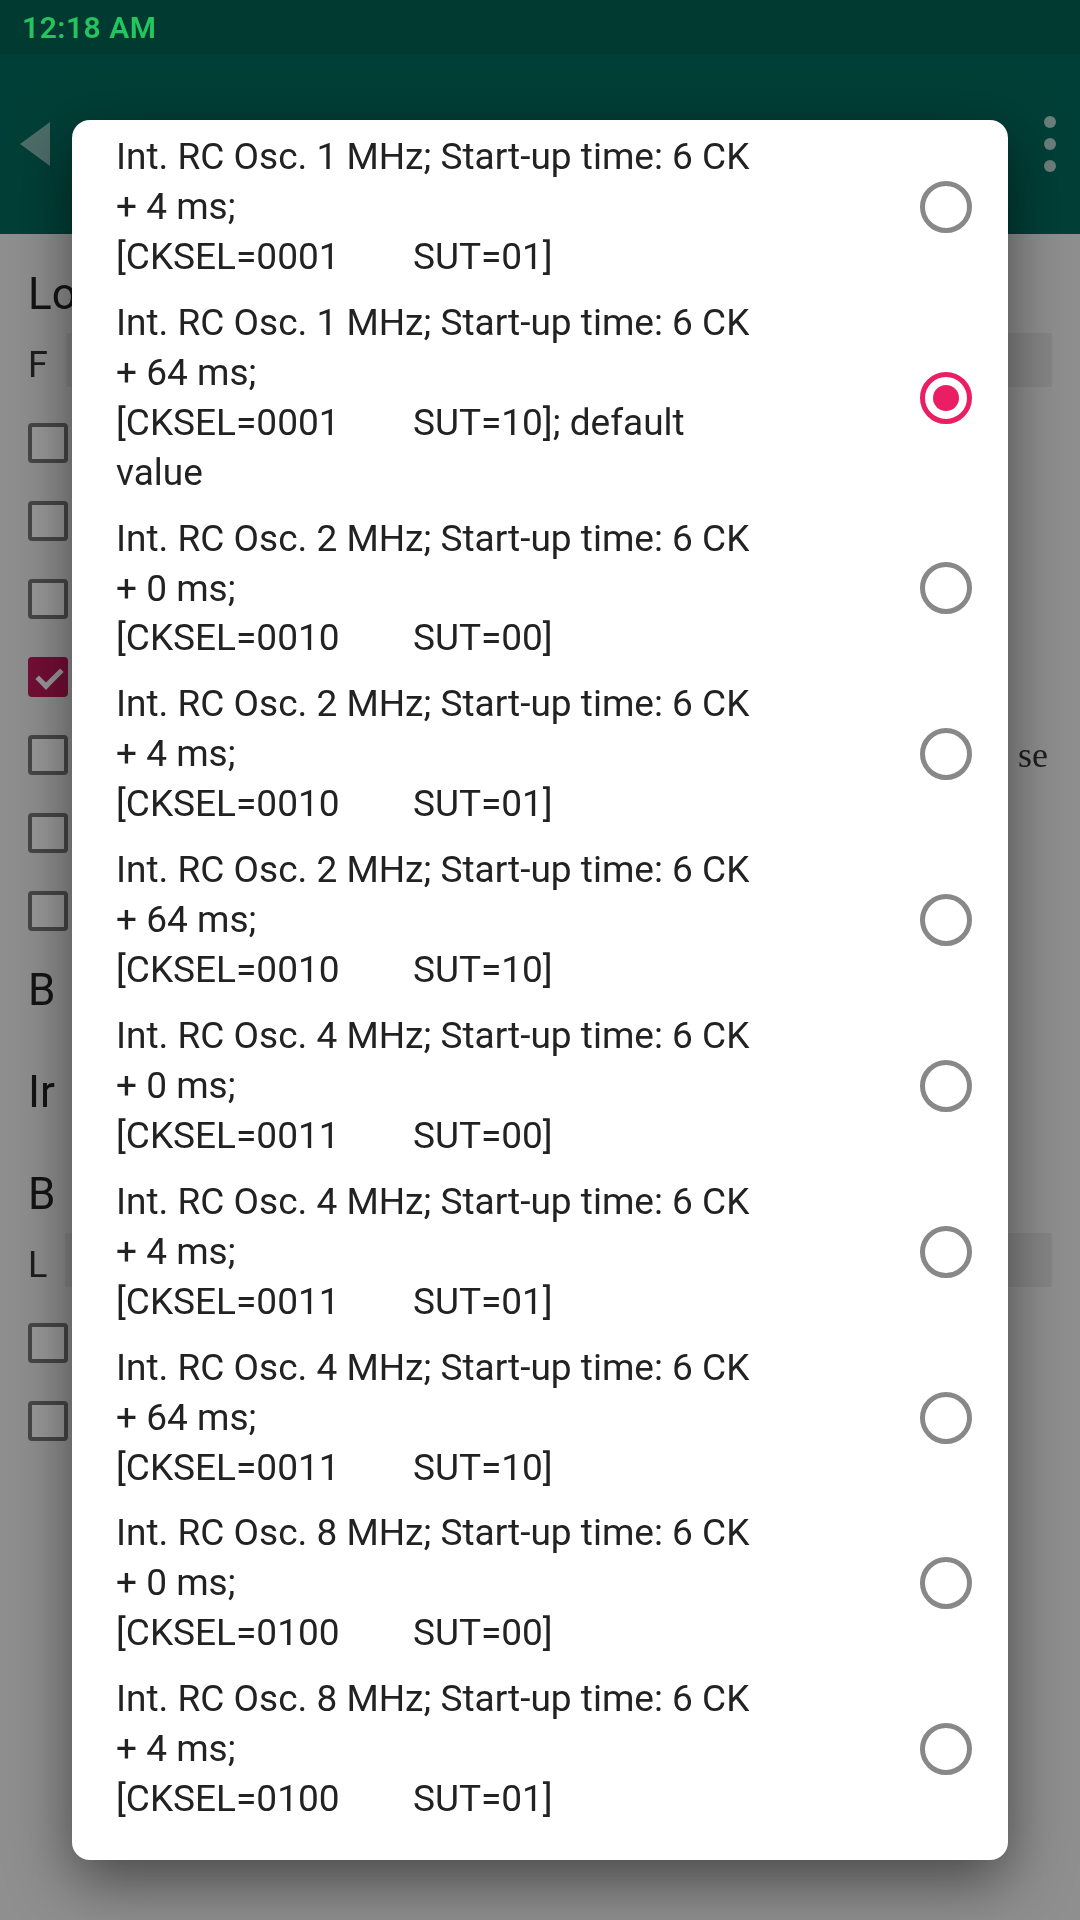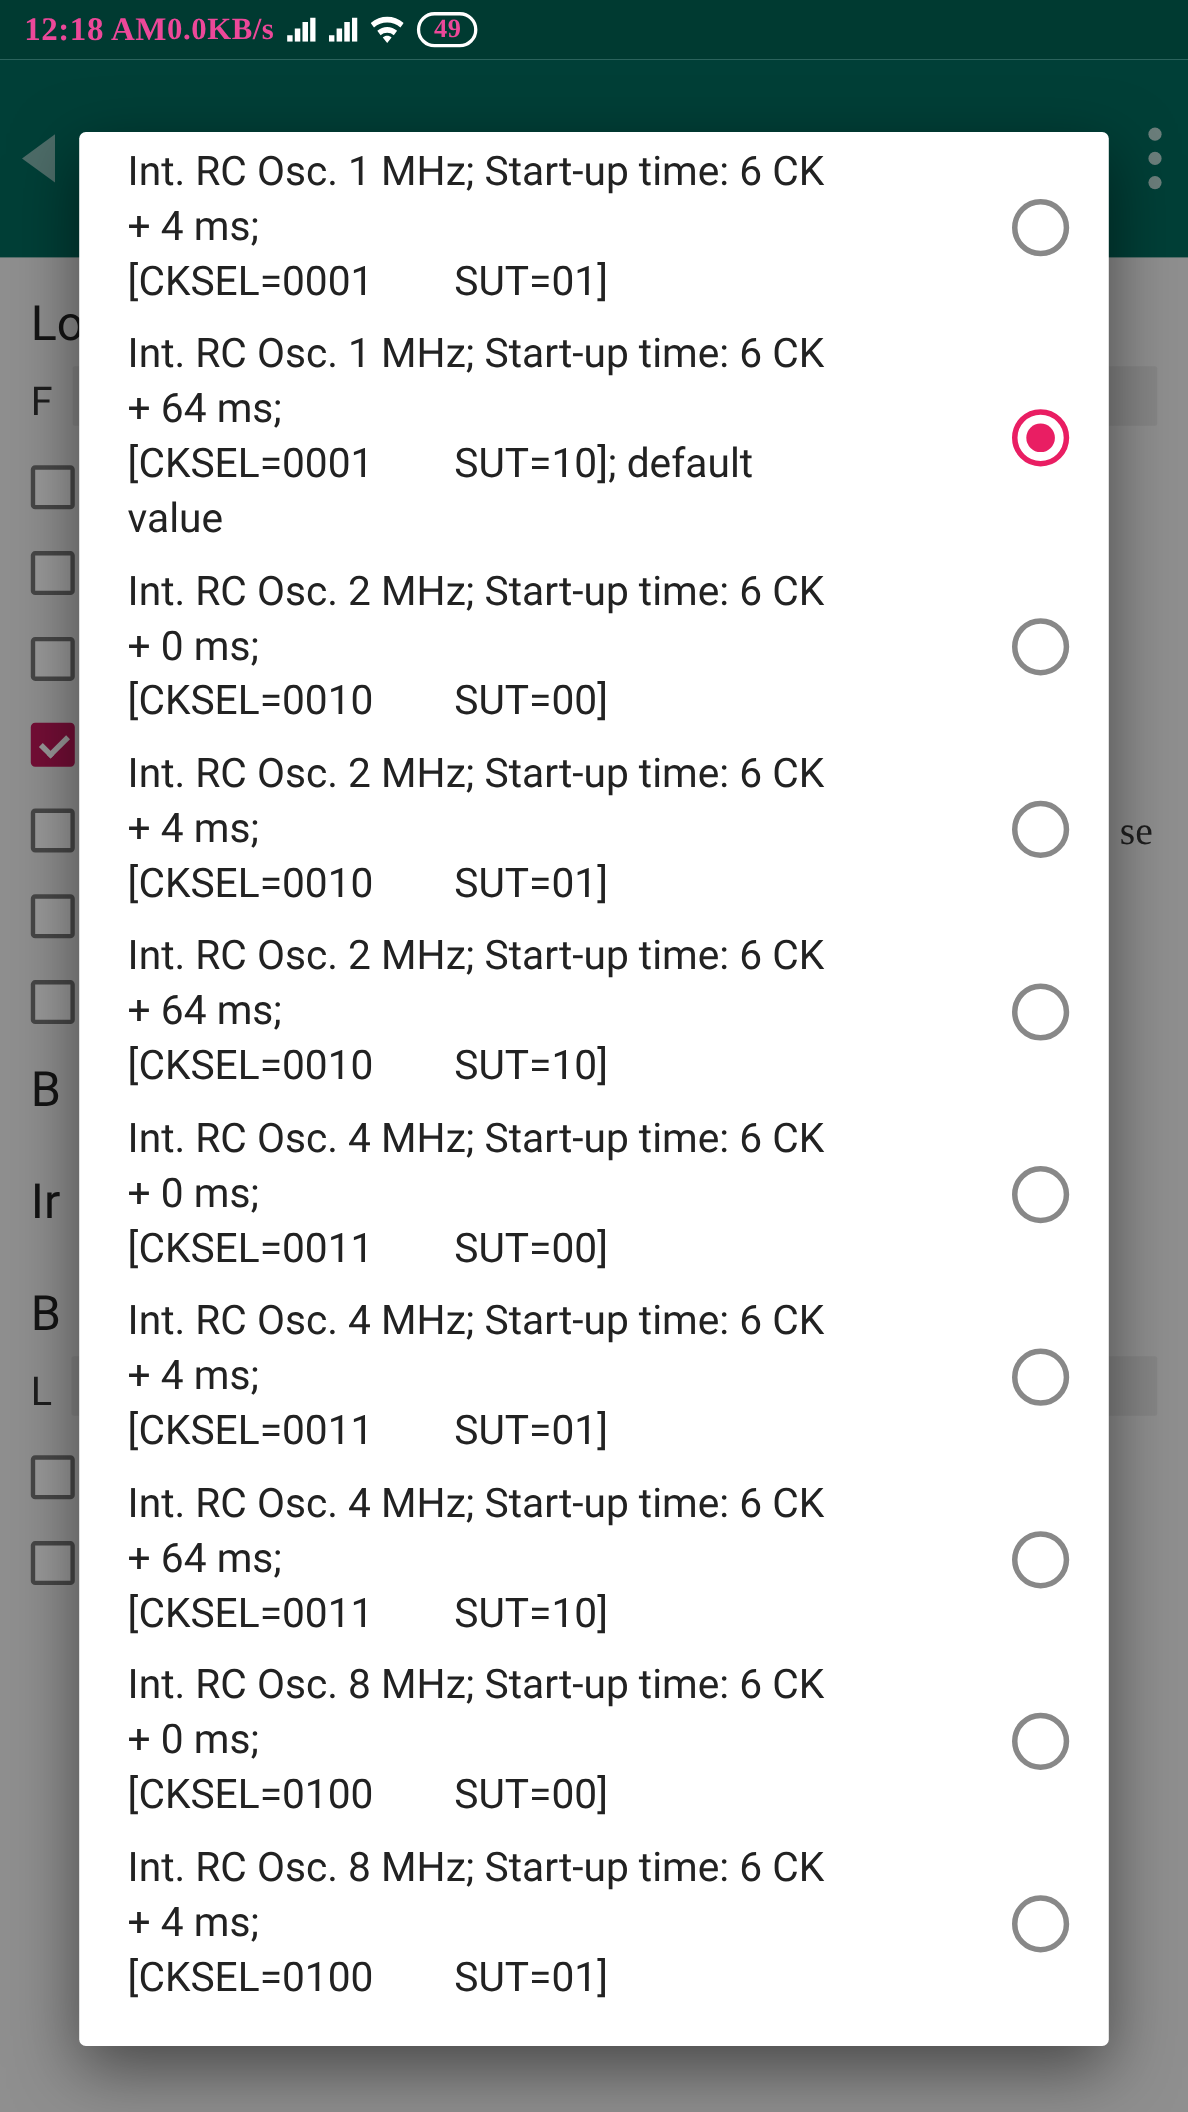--- a/index.html
+++ b/index.html
@@ -10,28 +10,28 @@
     font-family: Roboto, "Segoe UI", Arial, sans-serif;
     background: #004d40;
     position: relative;
   }
 
   
   .status-bar {
     height: 54px;
     width: 100%;
     background: #003a31;
-    color: #ec4899;
-    display: flex;
-    align-items: center;
+    color: #22c55e;
+    display: flex;
+    align-items: center;
+    justify-content: space-between;
     padding: 0 26px 0 22px;
     font-size: 30px;
     font-weight: 600;
     letter-spacing: 0.5px;
-    font-family: Liberation Serif, serif;
   }
   .status-right {
     display: flex;
     align-items: center;
     gap: 12px;
     font-size: 28px;
     font-weight: 600;
   }
   .sig-icon svg, .wifi-icon svg { display: block; }
   .battery-pill {
@@ -124,21 +124,21 @@
   }
 
   
   .dialog {
     position: absolute;
     left: 72px;
     right: 72px;
     top: 120px;
     bottom: 60px;
     background: #fff;
-    border-radius: 6px;
+    border-radius: 18px;
     box-shadow: 0 20px 60px rgba(0,0,0,0.5);
     overflow: hidden;
     display: flex;
     flex-direction: column;
   }
   .dialog-scroll {
     overflow: hidden;
     flex: 1;
     padding: 4px 0 0 0;
   }
@@ -174,41 +174,20 @@
     width: 26px; height: 26px;
     background: #e91e63;
     border-radius: 50%;
   }
 </style>
 </head>
 <body>
 
 <div class="status-bar">
   <span>12:18 AM</span>
-  <div class="status-right">
-    <span>0.0KB/s</span>
-    <span class="sig-icon">
-      <svg width="26" height="22" viewBox="0 0 26 22">
-          <path fill="#fff" d="M0 22h5v-6H0zM7 22h5V10H7zM14 22h5V4h-5zM21 22h5V0h-5z"></path>
-        </svg>
-    </span>
-    <span class="sig-icon">
-      <svg width="26" height="22" viewBox="0 0 26 22">
-          <path fill="#fff" d="M0 22h5v-6H0zM7 22h5V10H7zM14 22h5V4h-5zM21 22h5V0h-5z"></path>
-        </svg>
-    </span>
-    <span class="wifi-icon">
-      <svg width="30" height="24" viewBox="0 0 30 24">
-          <path fill="#fff" d="M15 24l4-5c-2.2-2-5.8-2-8 0zM6 13l3 4c3.3-3 8.7-3 12 0l3-4c-5-4.6-13-4.6-18 0zM0 6l3 4c6.6-6 17.4-6 24 0l3-4C21.2-2 8.8-2 0 6z"></path>
-        </svg>
-    </span>
-    <span class="battery-pill">
-      <span>49</span>
-    </span>
-  </div>
 </div>
 
 <div class="app-bg">
   <div class="app-header">
     <div class="back-triangle"></div>
     <div class="more-dots">
         <span></span>
         <span></span>
         <span></span>
       </div>

